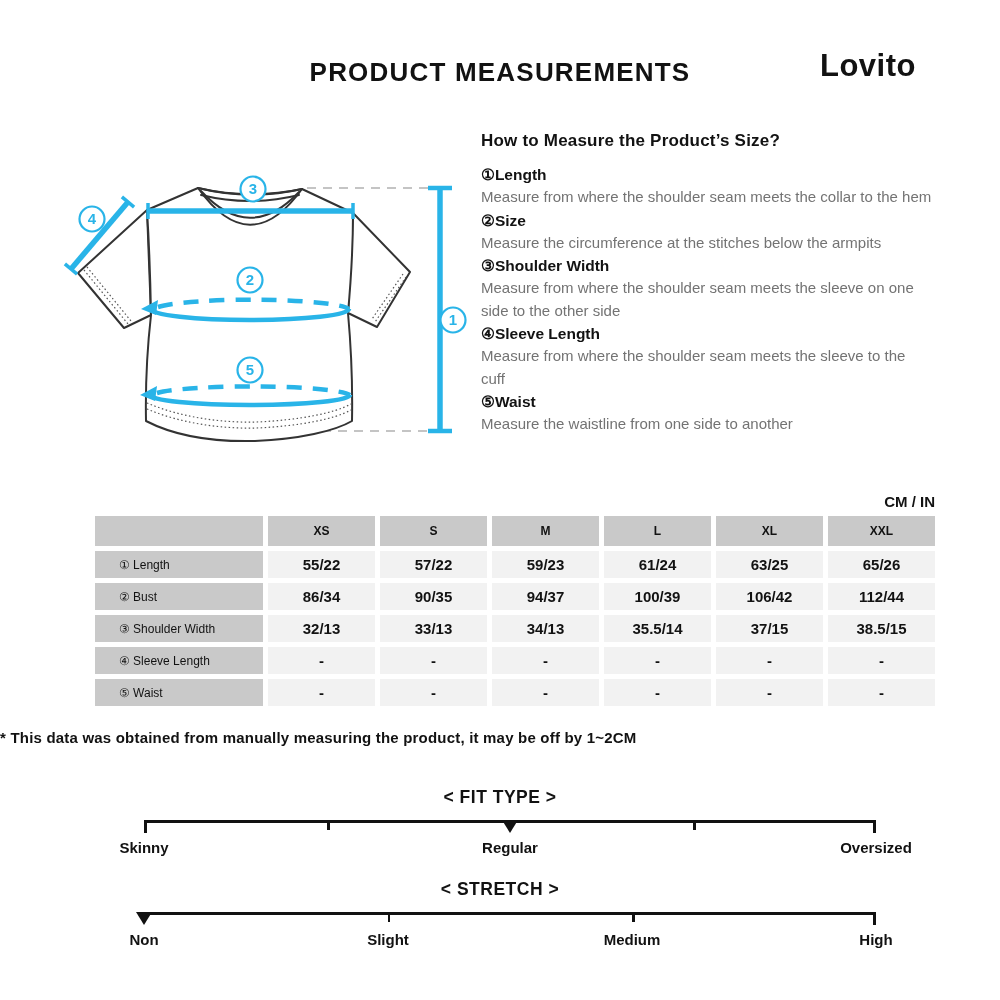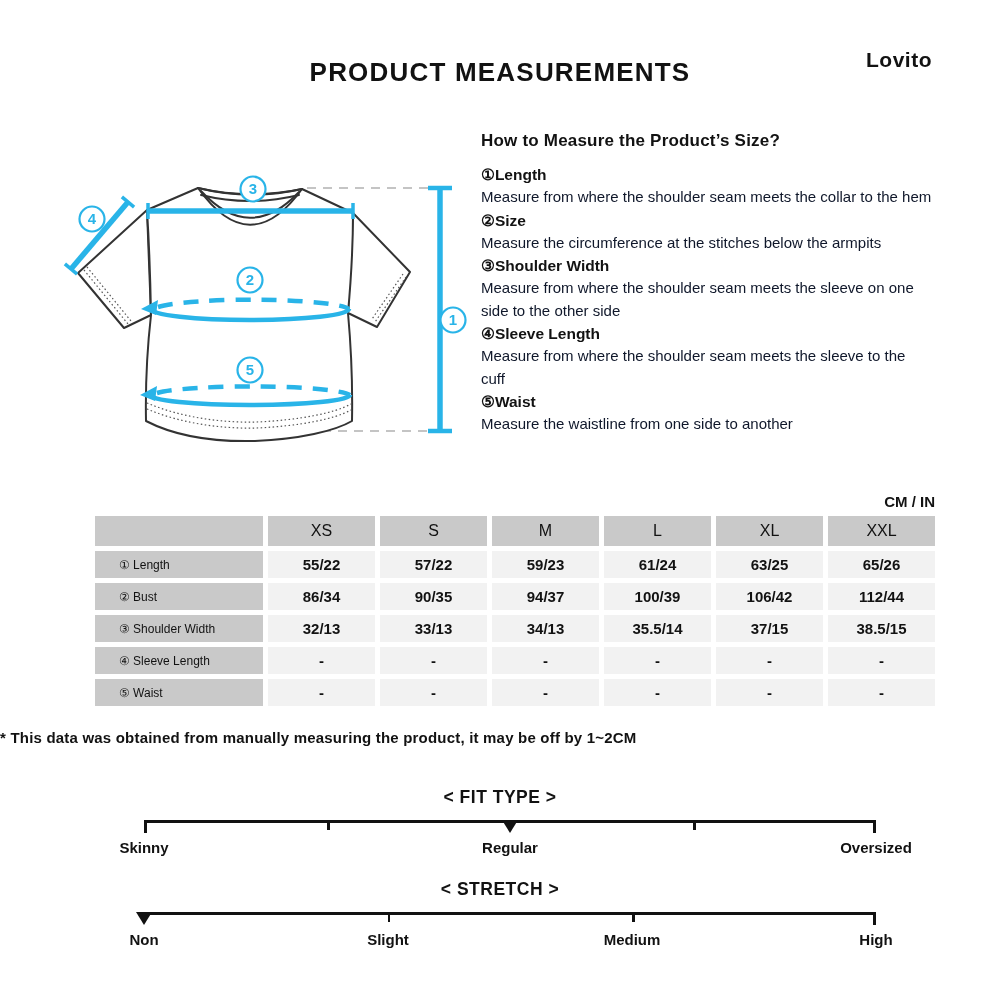--- a/index.html
+++ b/index.html
@@ -1,35 +1,35 @@
 <!DOCTYPE html>
 <html><head>
 <meta charset="utf-8">
 <style>
   html,body{margin:0;padding:0;background:#fff;}
   .page{position:relative;width:1000px;height:1000px;background:#fff;overflow:hidden;
         font-family:"Liberation Sans",sans-serif;color:#121212;}
 
   .title{position:absolute;top:57px;left:0;width:1000px;text-align:center;
          font-size:26px;font-weight:bold;letter-spacing:1.2px;}
-  .brand{position:absolute;top:48px;right:68px;font-size:21px;font-weight:bold;letter-spacing:.5px;}
+  .brand{position:absolute;top:48px;right:84px;font-size:31px;font-weight:bold;letter-spacing:.5px;}
 
   .diagram{position:absolute;left:55px;top:158px;}
 
   .howto{position:absolute;left:481px;top:131px;width:452px;}
   .howto h2{font-size:17px;font-weight:bold;margin:0 0 12px 0;letter-spacing:.2px;}
   .term{font-size:15.5px;font-weight:bold;line-height:23px;}
-  .desc{font-size:15px;color:#0f172a;line-height:22.5px;}
+  .desc{font-size:15px;color:#737373;line-height:22.5px;}
 
   .units{position:absolute;top:493px;right:65px;font-size:15px;font-weight:bold;}
 
   .sizetable{position:absolute;left:95px;top:516px;width:840px;display:grid;
              grid-template-columns:168px repeat(6,1fr);gap:5px;}
   .cell{display:flex;align-items:center;justify-content:center;}
-  .cell.head{background:#c9c9c9;font-weight:normal;font-size:16px;height:30px;}
+  .cell.head{background:#c9c9c9;font-weight:bold;font-size:12px;height:30px;}
   .cell.rowlabel{background:#c9c9c9;justify-content:flex-start;padding-left:24px;
                  font-size:12px;height:27px;}
   .cell.val{background:#f2f2f2;font-weight:bold;font-size:15px;height:27px;}
   .cell.corner{background:#c9c9c9;height:30px;}
 
   .footnote{position:absolute;top:729px;left:0;width:1000px;text-align:left;
             font-size:15px;font-weight:bold;letter-spacing:.2px;}
 
   .scale-head{position:absolute;left:0;width:1000px;text-align:center;
               font-size:17.5px;font-weight:bold;letter-spacing:.5px;}

